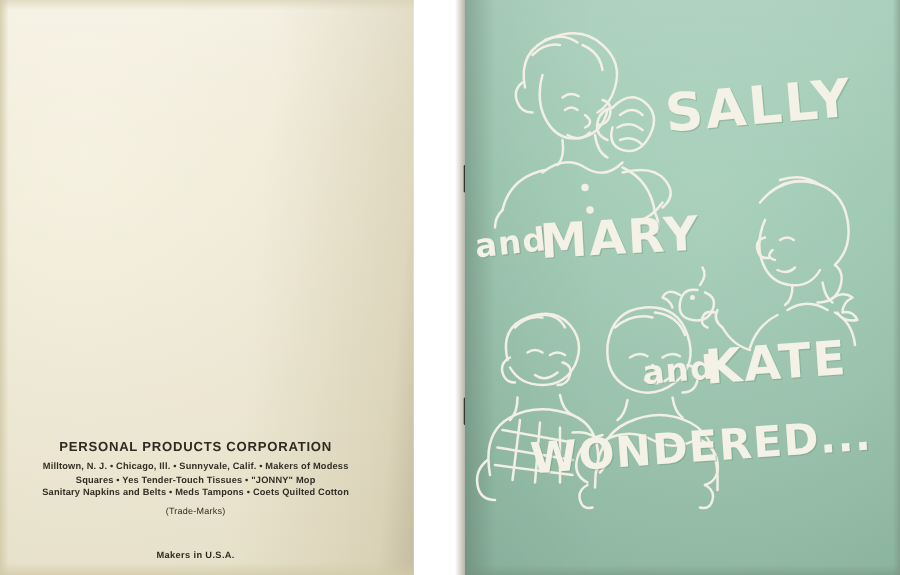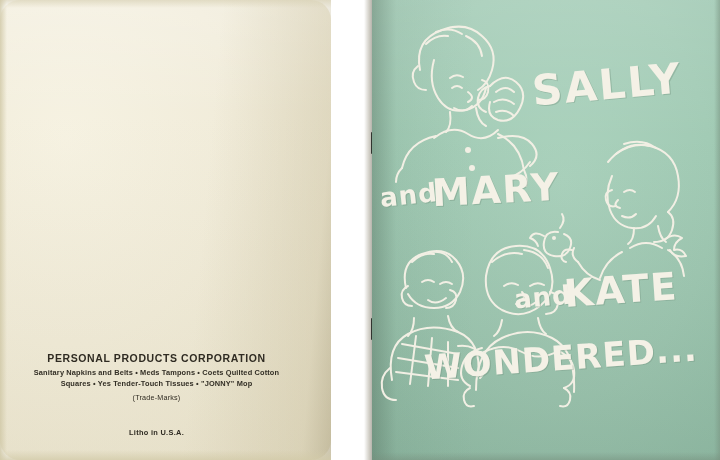--- a/index.html
+++ b/index.html
@@ -18,21 +18,20 @@
 
   
   .left-page {
     position: absolute;
     left: 0;
     top: 0;
     width: 331px;
     height: 460px;
     background:
       radial-gradient(ellipse at 20% 30%, #f6f2e2 0%, #f1ecda 45%, #e9e3cd 100%);
-    border-radius: 20px;
   }
   .left-page .paper-grain {
     position: absolute;
     inset: 0;
     background:
       linear-gradient(95deg, rgba(220,212,184,0.00) 60%, rgba(196,186,152,0.35) 92%, rgba(170,160,126,0.55) 100%),
       linear-gradient(180deg, rgba(255,255,255,0.25) 0%, rgba(255,255,255,0) 25%, rgba(214,206,176,0.25) 100%);
   }
   .left-page .edge-top {
     position: absolute;
@@ -204,24 +203,25 @@
 <div id="page">
 
   <div class="left-page">
     <div class="paper-grain"></div>
     <div class="edge-top"></div>
     <div class="edge-left"></div>
     <div class="edge-bottom"></div>
 
     <div class="colophon">
       <div class="company">PERSONAL PRODUCTS CORPORATION</div>
+      <div class="line">Milltown, N. J. • Chicago, Ill. • Sunnyvale, Calif. • Makers of Modess</div>
+      <div class="line">Squares • Yes Tender-Touch Tissues • "JONNY" Mop</div>
       <div class="line">Sanitary Napkins and Belts • Meds Tampons • Coets Quilted Cotton</div>
-      <div class="line">Squares • Yes Tender-Touch Tissues • "JONNY" Mop</div>
       <div class="trademarks">(Trade-Marks)</div>
-      <div class="litho">Litho in U.S.A.</div>
+      <div class="litho">Makers in U.S.A.</div>
     </div>
   </div>
 
   <div class="gutter"></div>
   <div class="staple s1"></div>
   <div class="staple s2"></div>
 
   <div class="right-page">
     <div class="sheen"></div>
 

